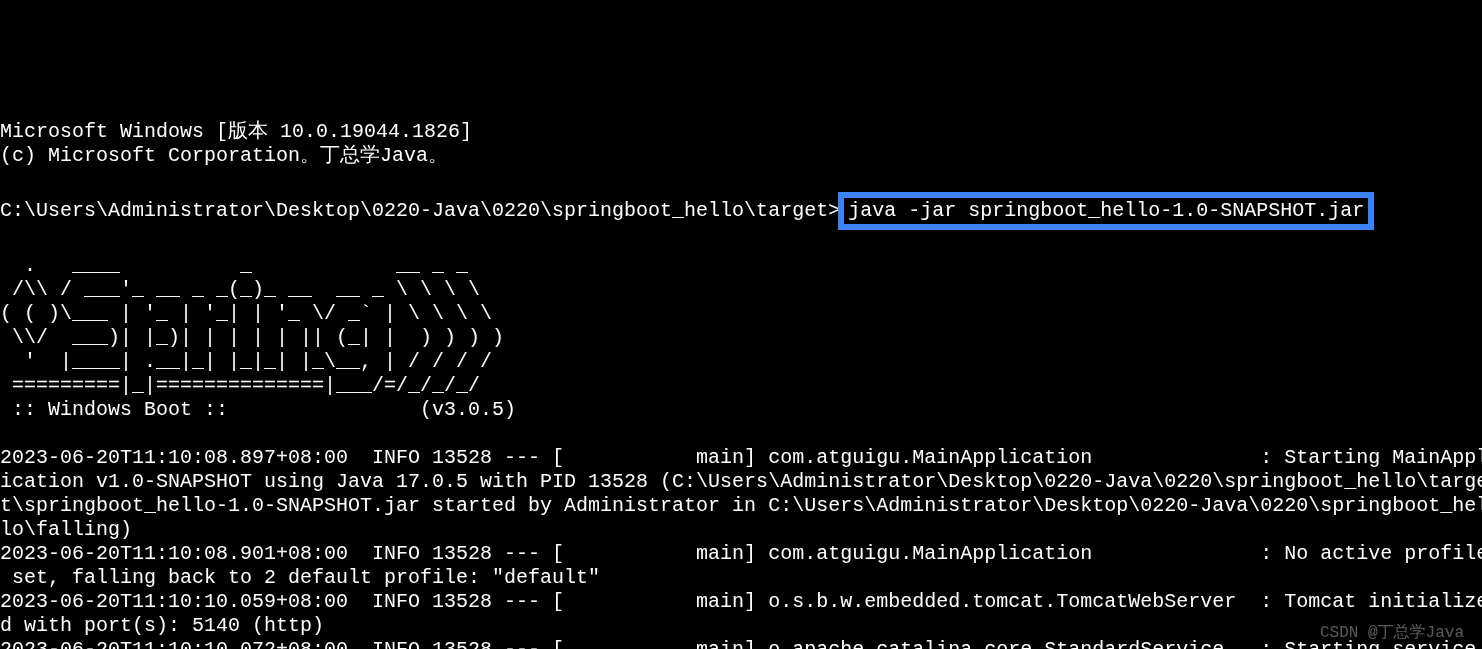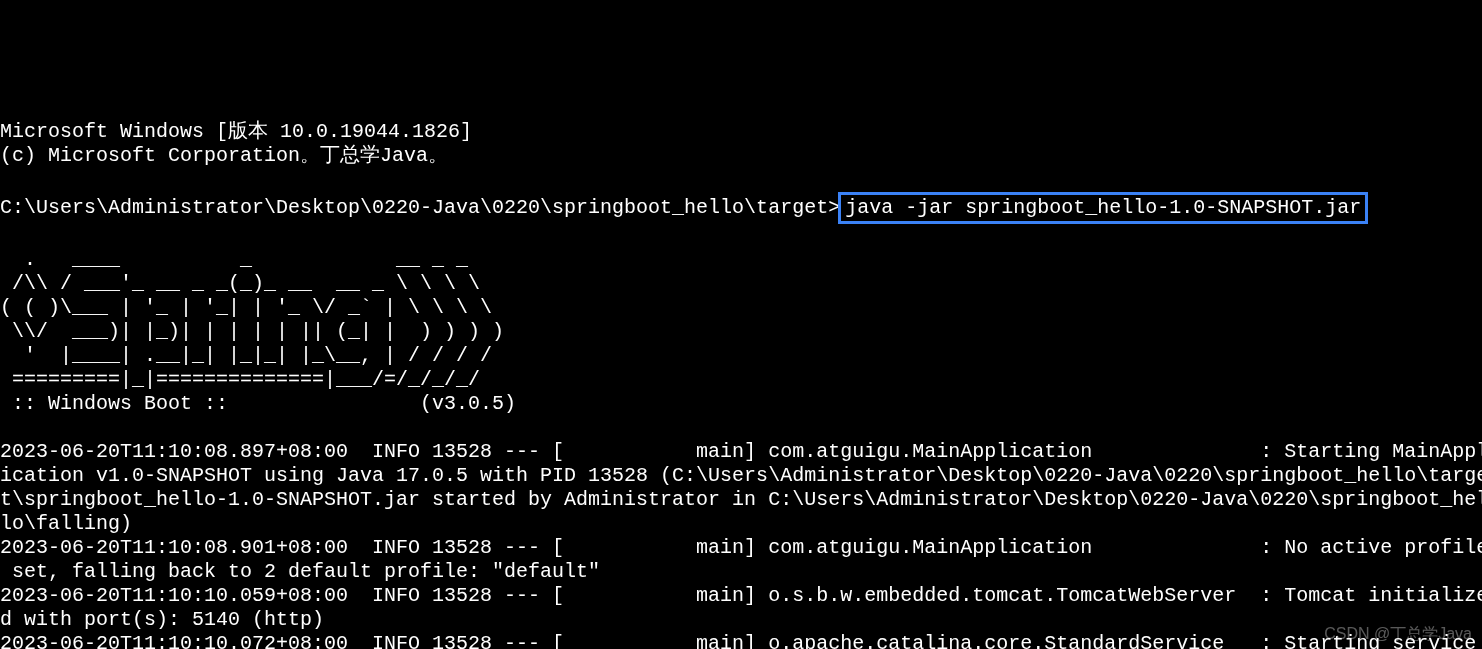--- a/index.html
+++ b/index.html
@@ -16,32 +16,32 @@
     letter-spacing: 0px;
   }
   .terminal {
     padding: 0;
   }
   .line {
     white-space: pre;
     font-family: Liberation Mono, monospace;
   }
   .highlight-box {
-    border: 3px solid #3b82f6;
+    border: 6px solid #3b82f6;
     display: inline-block;
     padding: 1px 4px;
     margin-left: -2px;
   }
   .watermark {
     position: absolute;
     bottom: 6px;
-    right: 10px;
+    right: 18px;
     color: rgba(255,255,255,0.35);
     font-size: 16px;
-    font-family: Liberation Sans, sans-serif;
+    font-family: Liberation Mono, monospace;
     white-space: nowrap;
   }
 </style>
 </head>
 <body>
 
 
 
 <div class="terminal">
 <span class="line">Microsoft Windows [版本 10.0.19044.1826]</span>

